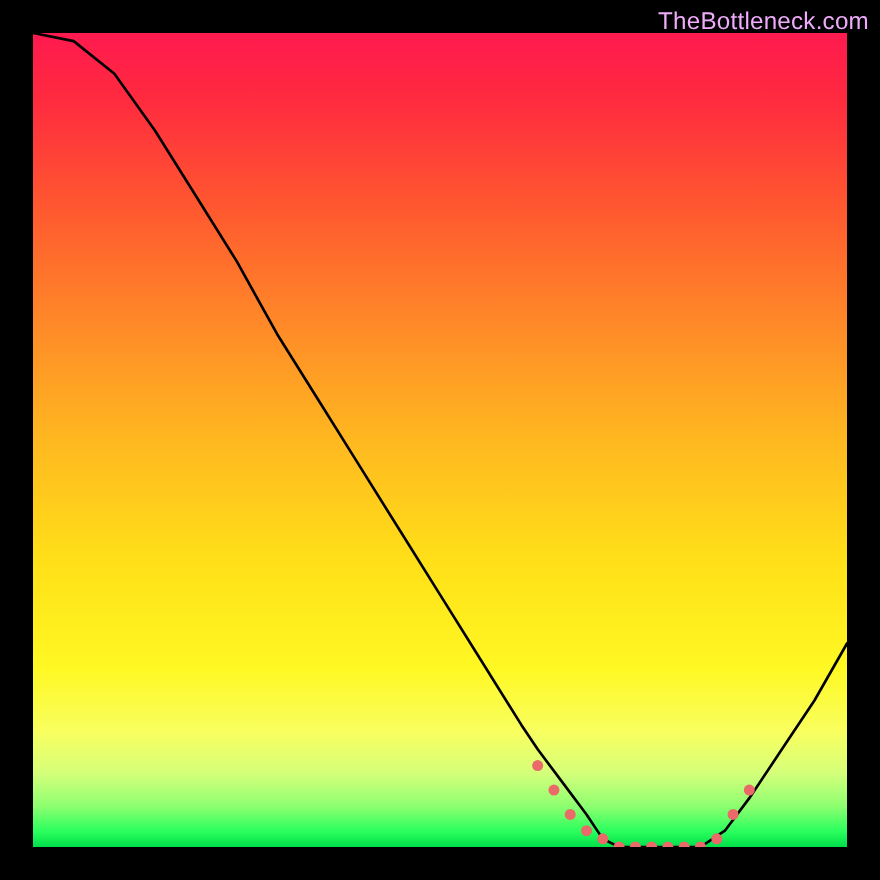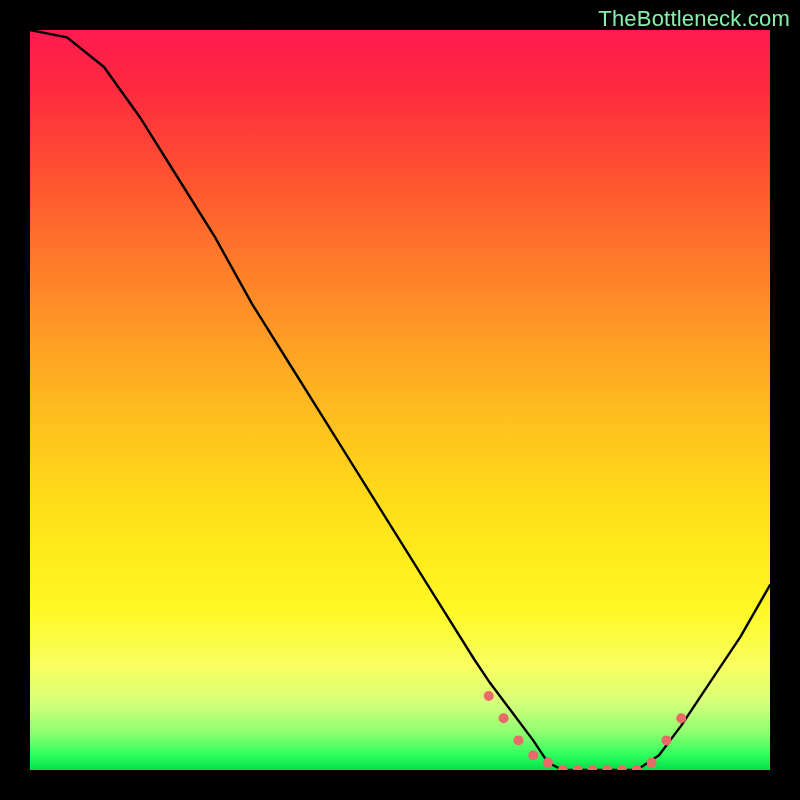--- a/index.html
+++ b/index.html
@@ -14,21 +14,21 @@
   .frame {
     position: relative;
     width: 800px;
     height: 800px;
     background: #000;
   }
   .attribution {
     position: absolute;
     top: 6px;
     right: 10px;
-    color: #86efac;
+    color: #f0abfc;
     font-size: 22px;
     font-weight: 500;
     letter-spacing: 0.2px;
     z-index: 5;
   }
   .plot-area {
     position: absolute;
     left: 30px;
     top: 30px;
     width: 740px;

